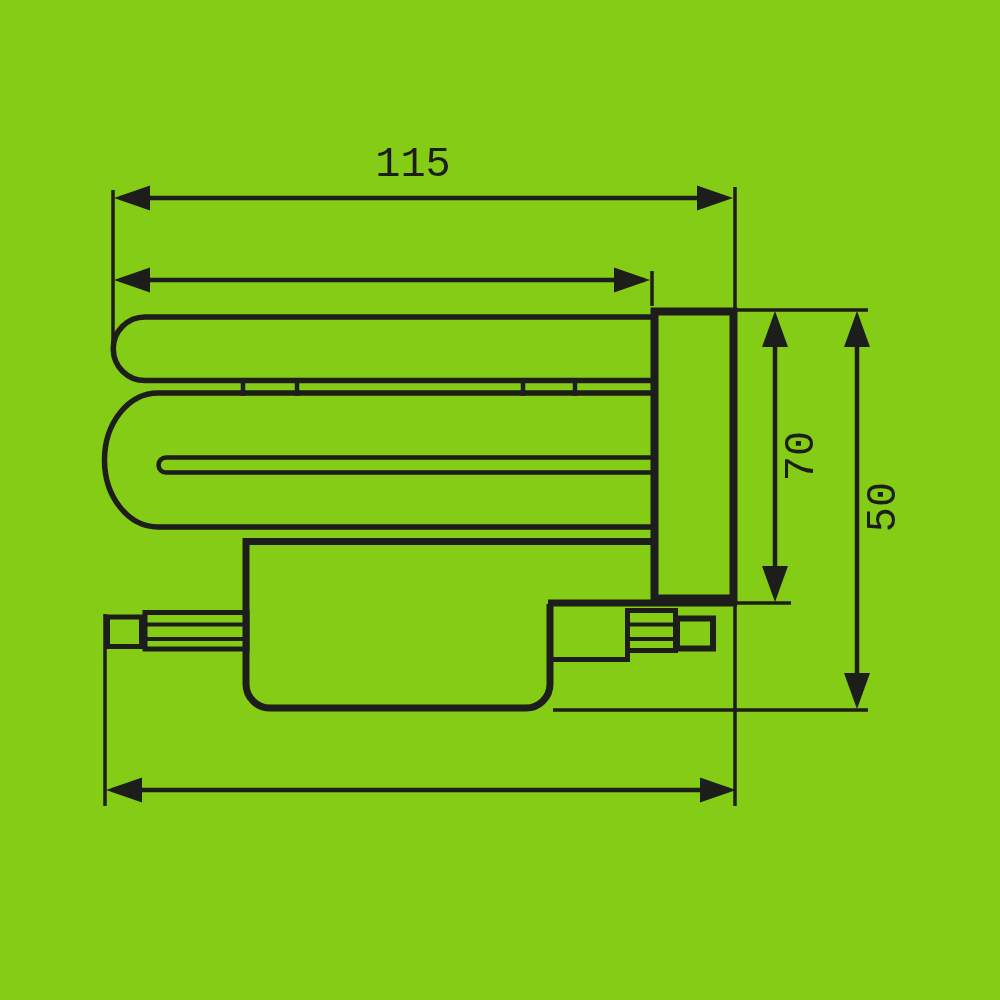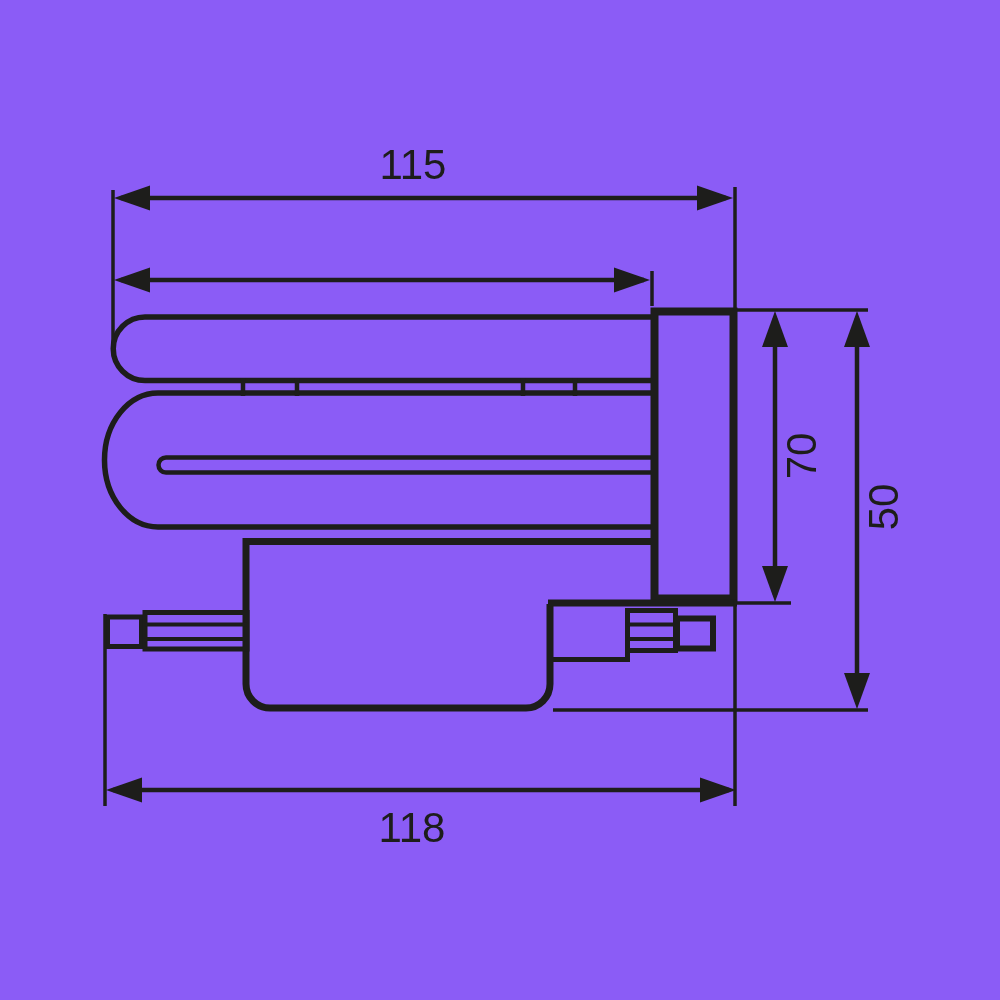--- a/index.html
+++ b/index.html
@@ -4,23 +4,23 @@
 <style>
   html, body {
     margin: 0;
     padding: 0;
     background: #ffffff;
   }
   .canvas {
     position: relative;
     width: 1000px;
     height: 1000px;
-    background: #8b5cf6;
+    background: #84cc16;
     overflow: hidden;
-    font-family: Liberation Sans, sans-serif;
+    font-family: Liberation Mono, monospace;
   }
   .canvas svg {
     position: absolute;
     left: 0;
     top: 0;
     width: 1000px;
     height: 1000px;
   }
   .dim-label {
     position: absolute;
@@ -102,14 +102,13 @@
     <polygon stroke="none" fill="#1d1d1b" points="736,790 700,777.5 700,802.5"></polygon>
   </svg>
 
   <div class="dim-label h" style="left:313px; top:143px;">115</div>
 
 
   <div class="dim-label v" style="left:802px; top:456px;">70</div>
 
   <div class="dim-label v" style="left:884px; top:507px;">50</div>
 
-  <div class="dim-label h" style="left:312px; top:806px;">118</div>
 </div>
 
 </body></html>

